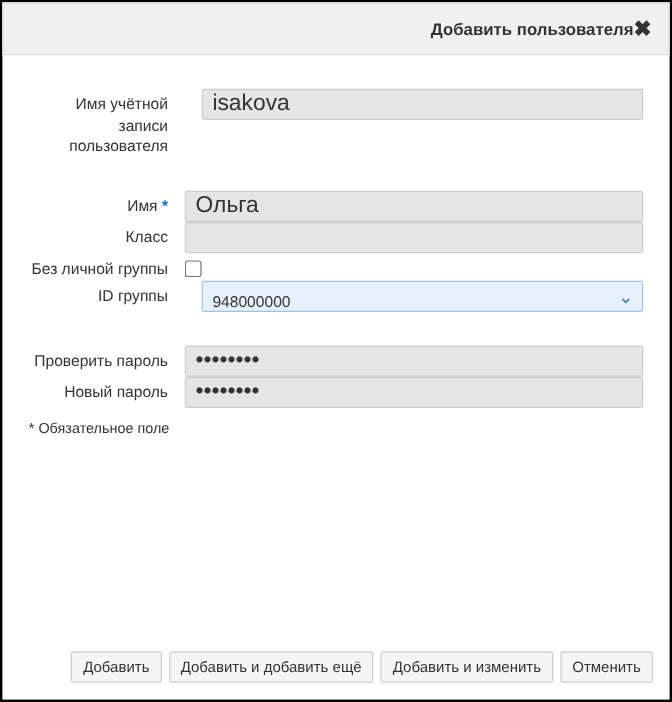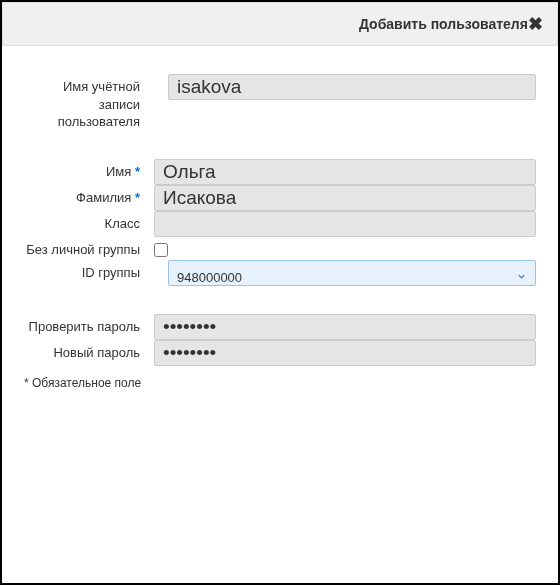--- a/index.html
+++ b/index.html
@@ -146,29 +146,20 @@
     <div class="form-row">
       <div class="label">
         <span>Имя</span>
         <span class="required">*</span>
       </div>
       <div class="control">
         <input type="text" value="Ольга" style="">
       </div>
     </div>
 
-    <div class="form-row">
-      <div class="label">
-        <span>Фамилия</span>
-        <span class="required">*</span>
-      </div>
-      <div class="control">
-        <input type="text" value="Исакова" style="">
-      </div>
-    </div>
 
     <div class="form-row">
       <div class="label">Класс</div>
       <div class="control">
         <input type="text" value="" style="">
       </div>
     </div>
 
     <div class="form-row">
       <div class="label">Без личной группы</div>
@@ -202,14 +193,20 @@
       <div class="label">Новый пароль</div>
       <div class="control">
         <input type="password" value="••••••••" style="">
       </div>
     </div>
 
     <div class="footnote">* Обязательное поле</div>
 
   </div>
 
+  <div class="buttonbar">
+    <button class="btn">Добавить</button>
+    <button class="btn">Добавить и добавить ещё</button>
+    <button class="btn">Добавить и изменить</button>
+    <button class="btn">Отменить</button>
+  </div>
 
 </div>
 
 </body></html>

